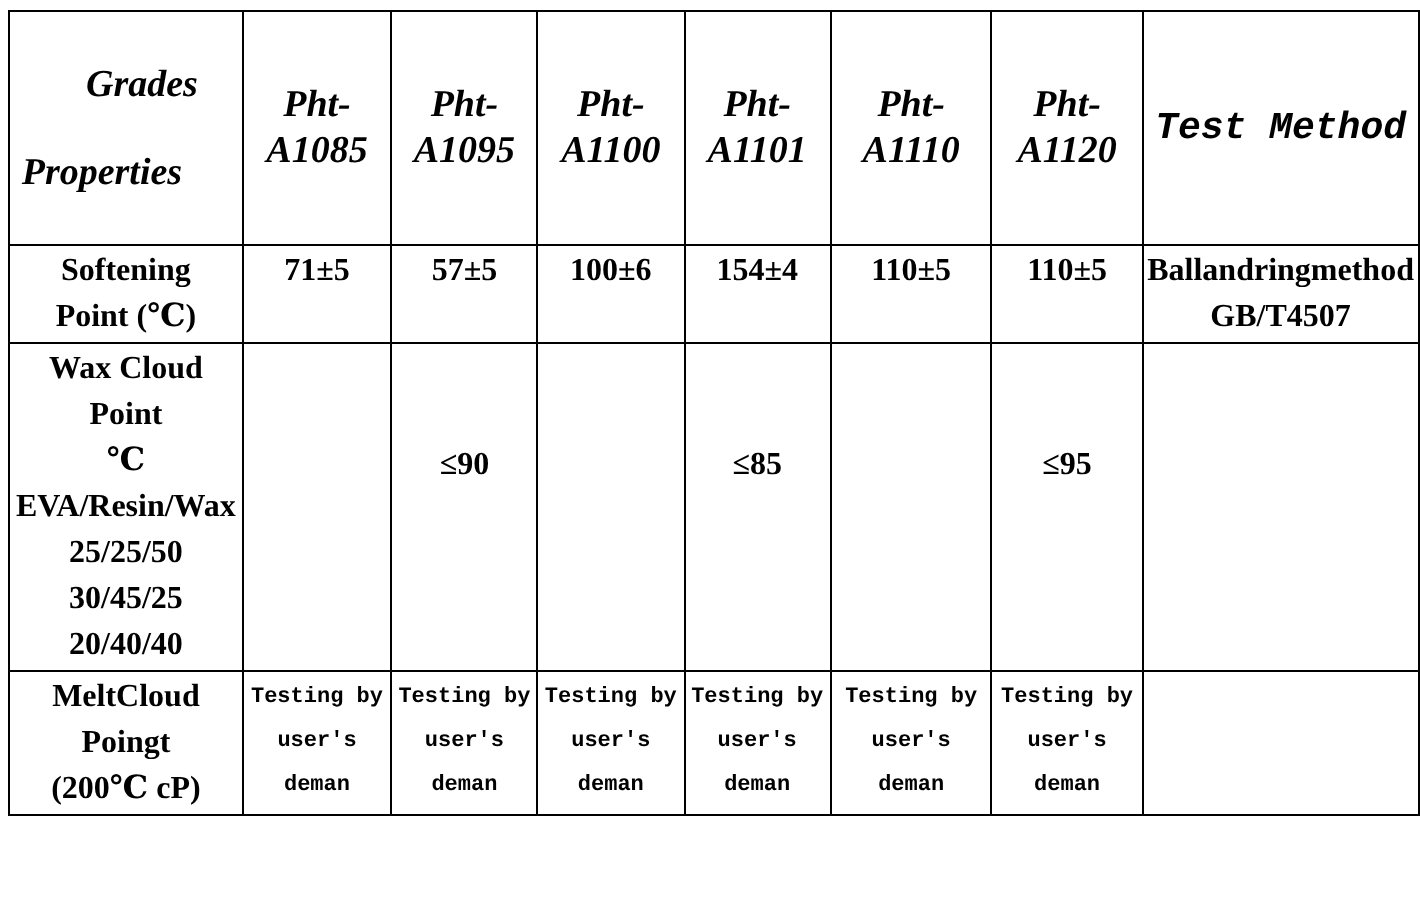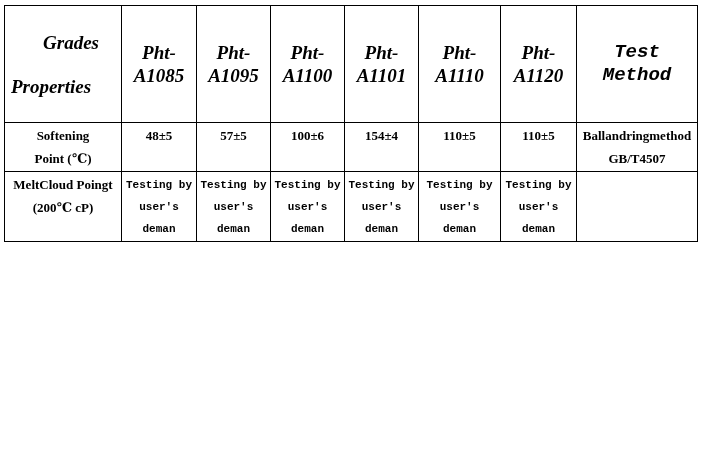--- a/index.html
+++ b/index.html
@@ -20,21 +20,21 @@
     left: 4px;
     top: 5px;
     border-collapse: collapse;
     table-layout: fixed;
   }
   .spec td {
     border: 1px solid #000000;
     text-align: center;
     vertical-align: middle;
     white-space: pre-line;
-    font-size: 13px;
+    font-size: 16px;
     font-weight: bold;
     line-height: 23px;
     padding: 1px 2px;
     overflow: hidden;
   }
   
   td.corner { vertical-align: top; padding-top: 4px; }
   td.corner .corner-top    { display: block; line-height: 20px; padding-left: 16px; }
   td.corner .corner-bottom { display: block; line-height: 22px; padding-right: 24px; }
 
@@ -88,33 +88,48 @@
         <td>Pht-A1100</td>
         <td>Pht-A1101</td>
         <td>Pht-A1110</td>
         <td>Pht-A1120</td>
         <td class="method-head">Test Method</td>
       </tr>
 
       <tr class="va-top" style="height:46px">
         <td>Softening
 Point (℃)</td>
-        <td>48±5</td>
+        <td>71±5</td>
         <td>57±5</td>
         <td>100±6</td>
         <td>154±4</td>
         <td>110±5</td>
         <td>110±5</td>
         <td>Ballandringmethod
 GB/T4507</td>
       </tr>
 
 
 
 
+      <tr class="row-wax" style="height:150px">
+        <td>Wax Cloud Point
+℃
+EVA/Resin/Wax
+25/25/50
+30/45/25
+20/40/40</td>
+        <td class="wax-val"></td>
+        <td class="wax-val">≤90</td>
+        <td class="wax-val"></td>
+        <td class="wax-val">≤85</td>
+        <td class="wax-val"></td>
+        <td class="wax-val">≤95</td>
+        <td></td>
+      </tr>
 
       <tr class="row-melt" style="height:68px">
         <td>MeltCloud Poingt
 (200℃  cP)</td>
         <td class="mono-cell">Testing by
 user's
 deman</td>
         <td class="mono-cell">Testing by
 user's
 deman</td>

